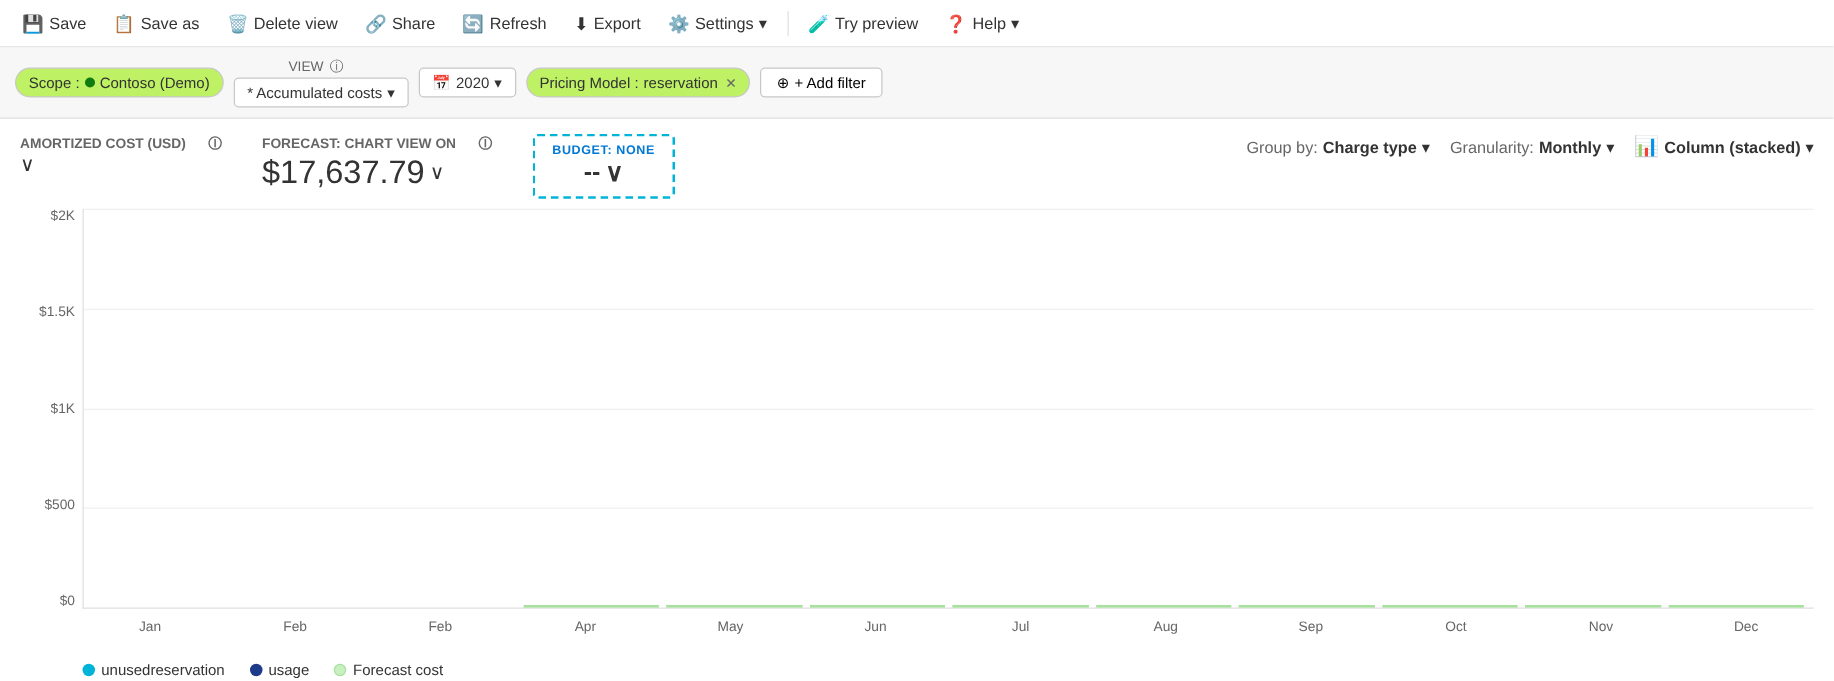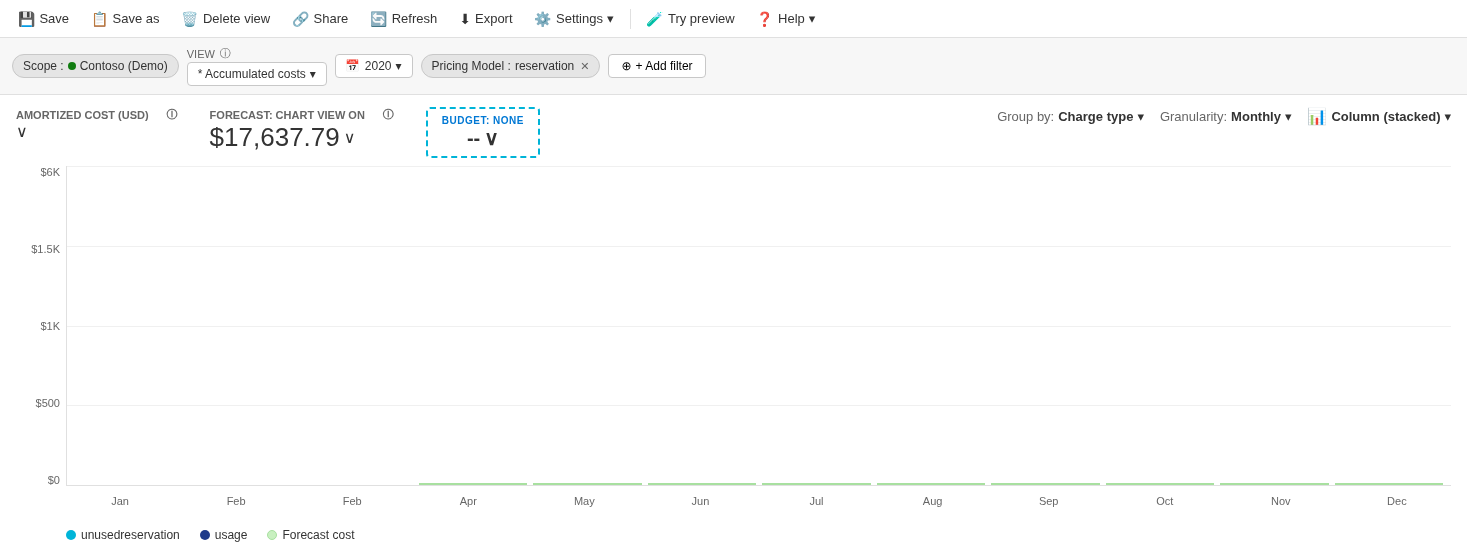--- a/index.html
+++ b/index.html
@@ -21,21 +21,21 @@
     .toolbar-divider { width: 1px; height: 20px; background: #e0e0e0; margin: 0 4px; }
 
     
     .filter-bar {
       display: flex; align-items: center; gap: 8px;
       padding: 8px 12px; background: #f7f7f7;
       border-bottom: 1px solid #e0e0e0;
     }
     .filter-pill {
       display: flex; align-items: center; gap: 4px;
-      padding: 4px 10px; background: #e5e5e5;
+      padding: 4px 10px; background: #bef264;
       border: 1px solid #c8c8c8; border-radius: 16px;
       font-size: 12px; cursor: pointer; white-space: nowrap;
     }
     .filter-pill .dot { width: 8px; height: 8px; border-radius: 50%; background: #107c10; display: inline-block; }
     .filter-pill .close-x { color: #666; font-size: 11px; margin-left: 2px; }
     .view-label { font-size: 11px; color: #666; margin-right: 2px; }
     .view-select {
       display: flex; align-items: center; gap: 4px;
       padding: 4px 10px; background: #fff;
       border: 1px solid #c8c8c8; border-radius: 4px;
@@ -178,21 +178,21 @@
 </div>
 
 <div class="filter-bar">
   <div class="filter-pill">
     <span>Scope :</span>
     <span class="dot"></span>
     <span>Contoso (Demo)</span>
   </div>
 
   <div style="display:flex;flex-direction:column;gap:1px;">
-    <div style="display:flex;align-items:center;gap:3px;">
+    <div style="display:flex;align-items:center;gap:3px;margin-left:44px;">
       <span class="view-label">VIEW</span>
       <span class="info-icon">ⓘ</span>
     </div>
     <div class="view-select">
       <span>* Accumulated costs</span>
       <span>▾</span>
     </div>
   </div>
 
   <div class="view-select">
@@ -259,21 +259,21 @@
       <span class="value">Column (stacked)</span>
       <span>▾</span>
     </div>
   </div>
 </div>
 
 <div class="chart-area">
   <div class="chart-container">
 
     <div class="y-axis">
-      <span class="y-label">$6K</span>
+      <span class="y-label">$2K</span>
       <span class="y-label">$1.5K</span>
       <span class="y-label">$1K</span>
       <span class="y-label">$500</span>
       <span class="y-label">$0</span>
     </div>
 
     <div class="plot-area">
 
       <div class="grid-lines">
         <div class="grid-line" style="top:0%"></div>

